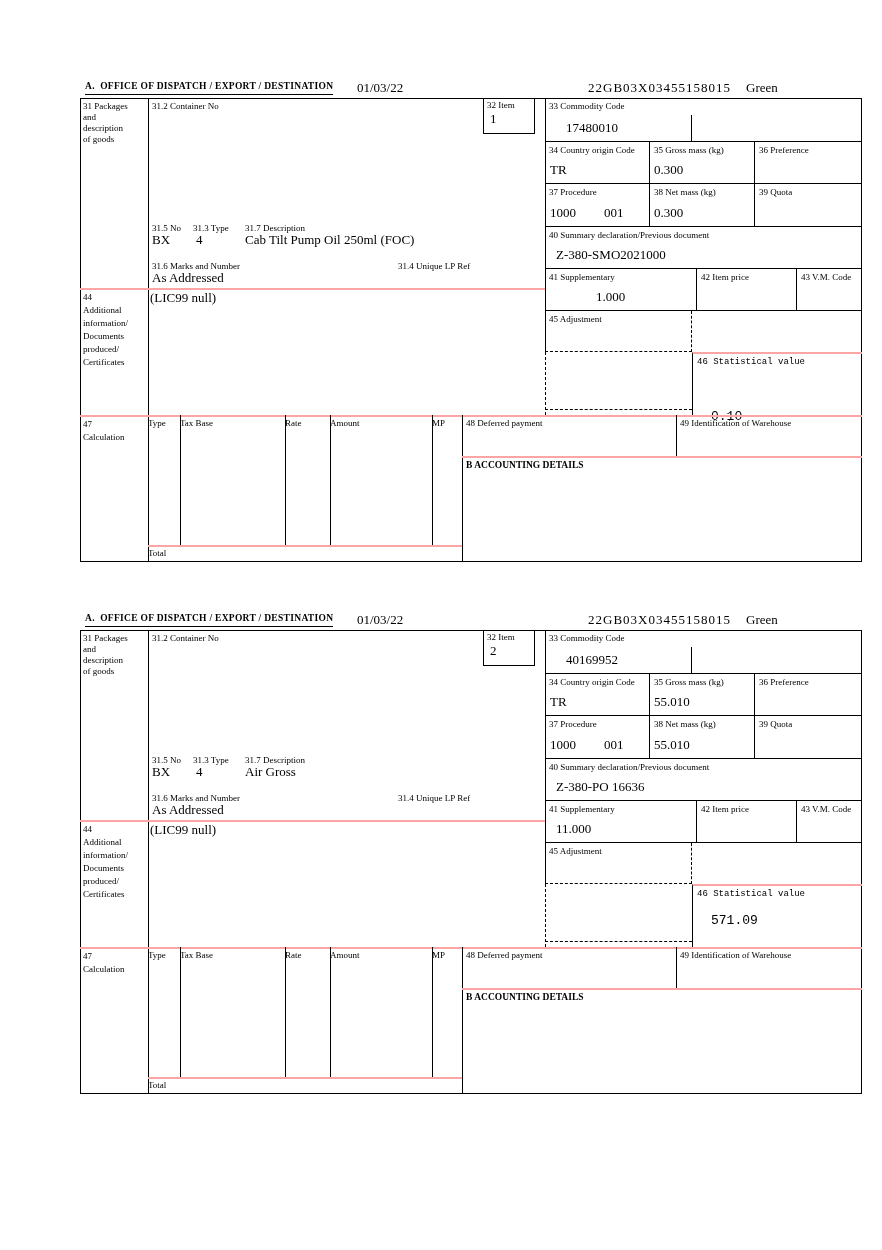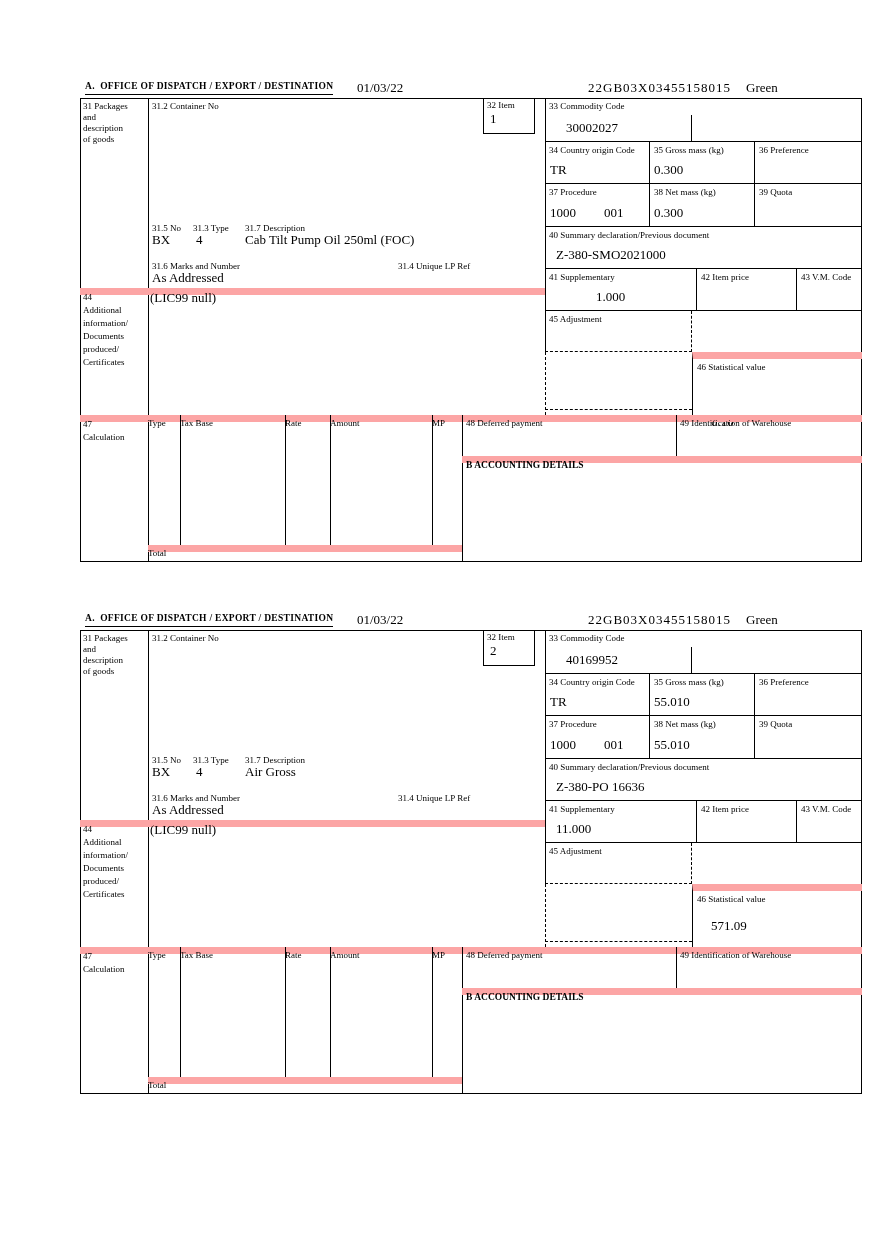--- a/index.html
+++ b/index.html
@@ -8,21 +8,21 @@
   .abs { position:absolute; }
   .section { position:absolute; left:0; width:882px; height:492px; }
   .lbl { font-size:9px; line-height:11px; }
   .val { font-size:13px; line-height:15px; }
   .pre { white-space:pre-line; }
   .ctr { }
   .bold { font-weight:bold; }
   .b  { border:1px solid #000; }
   .bl { border-left:1px solid #000; }
   .br { border-right:1px solid #000; }
-  .bt { border-top:7px solid #fca5a5; }
+  .bt { border-top:2px solid #fca5a5;font-family:Liberation Mono, monospace; }
   .bb { border-bottom:1px solid #000; }
   .dbl { border-left:1px dashed #000; }
   .dbr { border-right:1px dashed #000; }
   .dbb { border-bottom:1px dashed #000; }
   .hdr { font-size:9.5px; font-weight:bold; letter-spacing:0.3px; white-space:pre; }
   .mrn { letter-spacing:1px; }
 </style>
 </head>
 <body>
 
@@ -45,21 +45,21 @@
 
   <div class="abs lbl" style="left:152px; top:23px;">31.2 Container No</div>
 
   <div class="abs bl br bb" style="left:483px; top:20px; width:52px; height:36px;">
     <div class="lbl" style="padding:2px 0 0 3px;">32 Item</div>
     <div class="abs val" style="left:6px; top:13px;">1</div>
   </div>
 
   <div class="abs bb" style="left:545px; top:20px; width:317px; height:44px;">
     <div class="lbl" style="padding:3px 0 0 4px;">33 Commodity Code</div>
-    <div class="abs val" style="left:21px; top:22px;">30002027</div>
+    <div class="abs val" style="left:21px; top:22px;">17480010</div>
     <div class="abs bl" style="left:146px; top:17px; width:0; height:27px;"></div>
   </div>
 
   <div class="abs br bb" style="left:545px; top:64px; width:105px; height:42px;">
     <div class="lbl" style="padding:3px 0 0 4px;">34 Country origin Code</div>
     <div class="abs val" style="left:5px; top:20px;">TR</div>
   </div>
   <div class="abs br bb" style="left:650px; top:64px; width:105px; height:42px;">
     <div class="lbl" style="padding:3px 0 0 4px;">35 Gross mass (kg)</div>
     <div class="abs val" style="left:4px; top:20px;">0.300</div>

